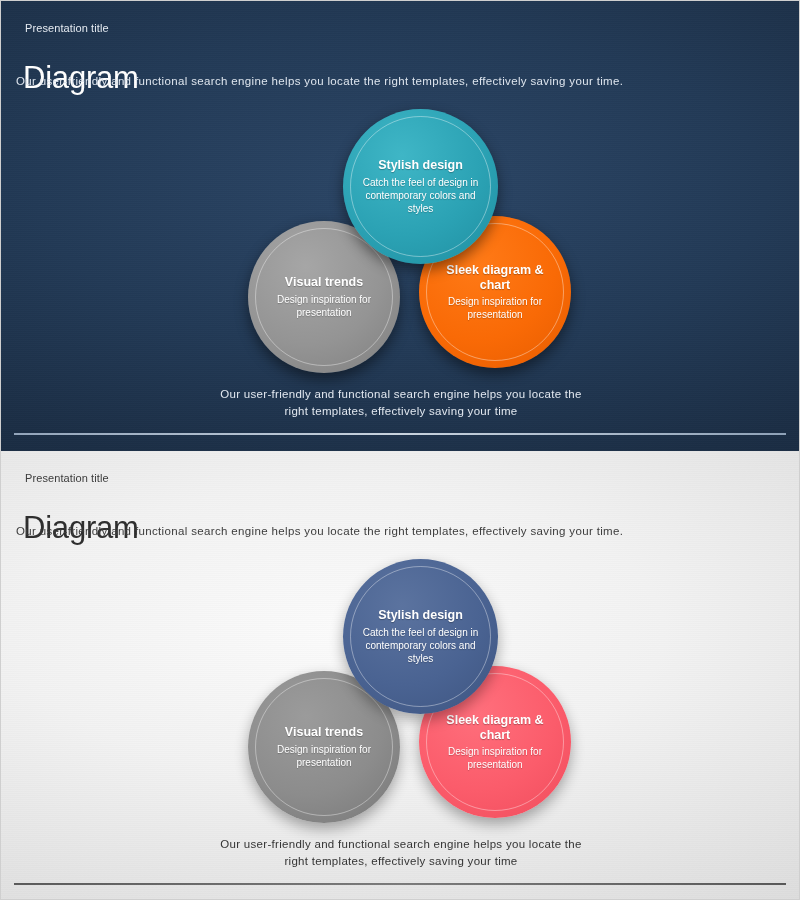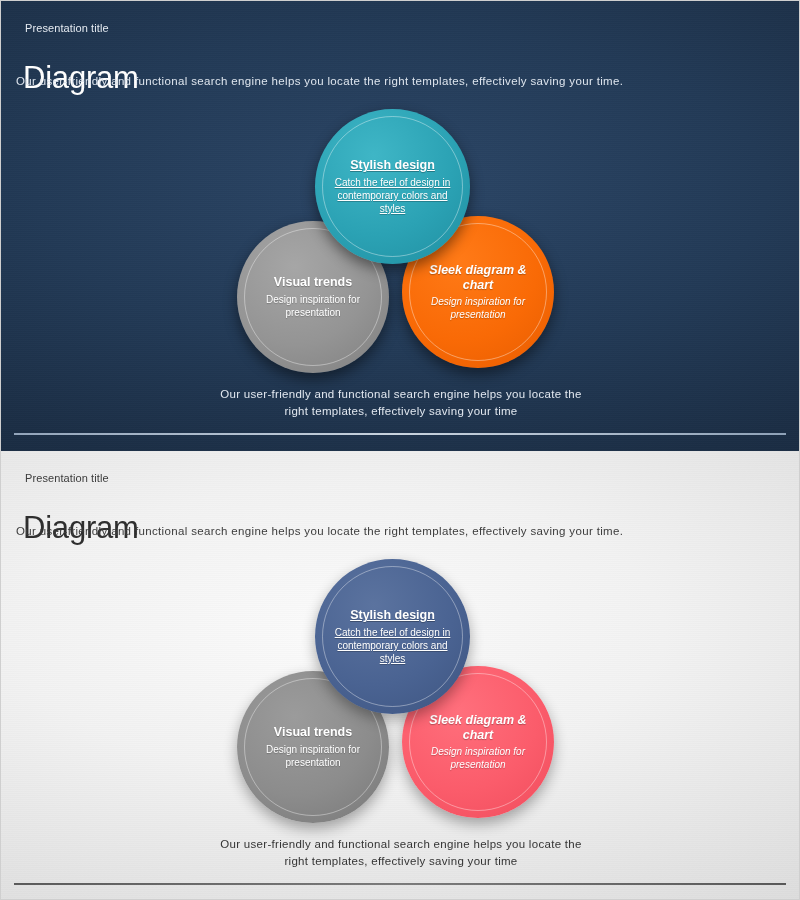--- a/index.html
+++ b/index.html
@@ -134,35 +134,33 @@
     text-shadow: 0 1px 1px rgba(0,0,0,0.28);
   }
   .c-body {
     font-size: 10px;
     line-height: 1.3;
     text-shadow: 0 1px 1px rgba(0,0,0,0.22);
   }
 
   
   .c-top {
-    left: 314px; top: 10px;
+    left: 342px; top: 10px;
     width: 155px; height: 155px;
     z-index: 3;
-    text-decoration: underline;
   }
   .c-left {
-    left: 236px; top: 122px;
+    left: 247px; top: 122px;
     width: 152px; height: 152px;
     z-index: 1;
   }
   .c-right {
-    left: 401px; top: 117px;
+    left: 418px; top: 117px;
     width: 152px; height: 152px;
     z-index: 2;
-    font-style: italic;
   }
 
   
   .slide-dark .c-top {
     background: radial-gradient(circle at 38% 30%, #3fb6c6 0%, #2ba2b4 55%, #1f8ea0 100%);
     box-shadow: 0 6px 14px rgba(0,0,0,0.45);
   }
   .slide-dark .c-left {
     background: radial-gradient(circle at 38% 30%, #a6a6a6 0%, #949494 55%, #7e7e7e 100%);
     box-shadow: 0 6px 14px rgba(0,0,0,0.45);

